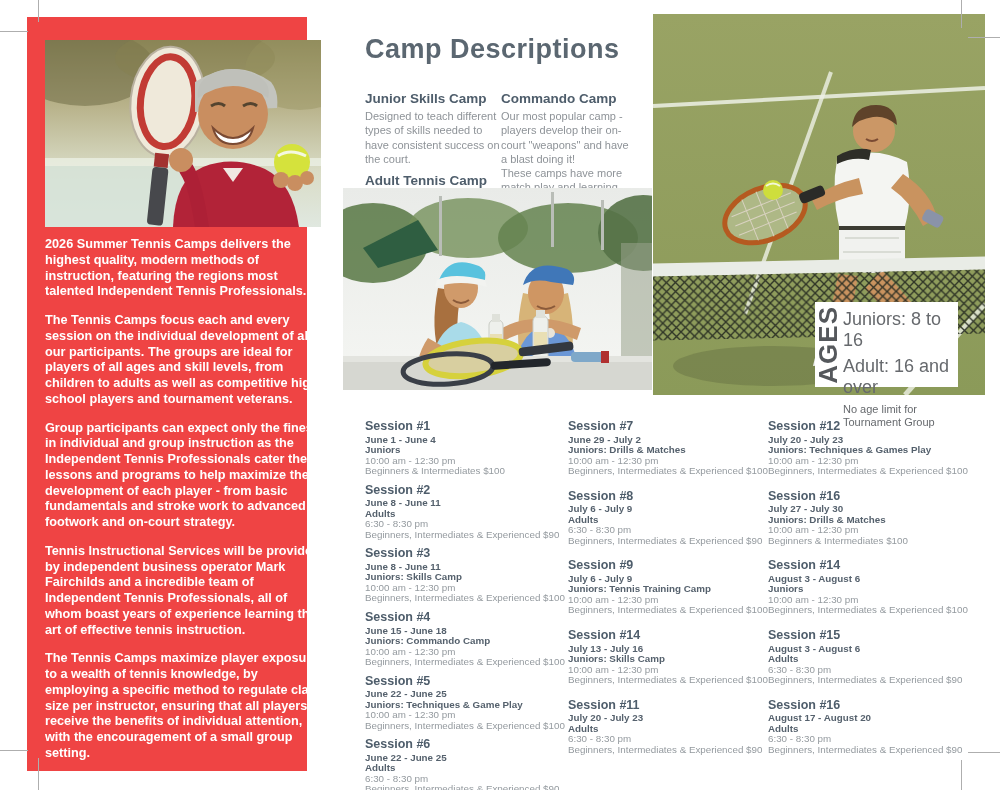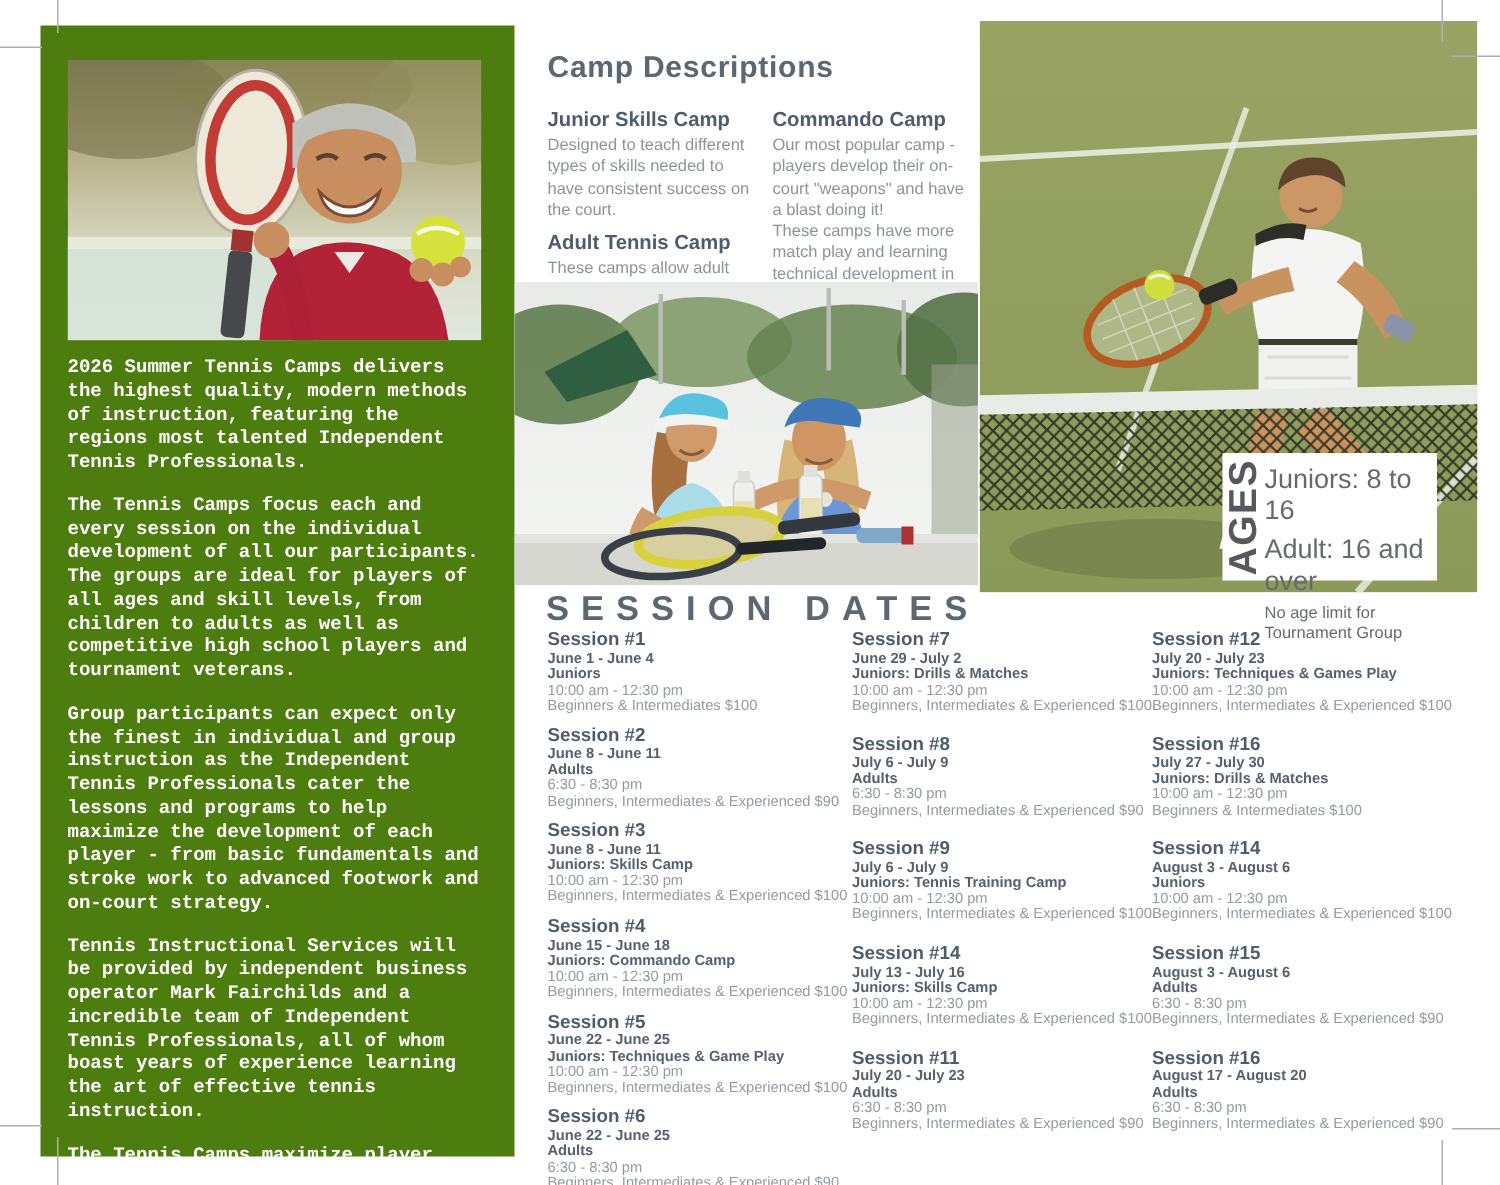--- a/index.html
+++ b/index.html
@@ -3,29 +3,29 @@
 <meta charset="utf-8">
 <style>
   html,body{margin:0;padding:0;background:#fff;}
   #page{position:relative;width:1000px;height:790px;background:#ffffff;overflow:hidden;
         font-family:"Liberation Sans",sans-serif;}
 
   
   .crop{position:absolute;background:#aeaeae;z-index:9;}
 
   
-  #green-panel{position:absolute;left:27px;top:17px;width:316px;height:754px;background:#4d7c0f;font-family:Liberation Mono, monospace;}
+  #green-panel{position:absolute;left:27px;top:17px;width:280px;height:754px;background:#ef4444;}
   #senior-photo{position:absolute;left:18px;top:23px;width:276px;height:187px;overflow:hidden;}
   #intro-text{position:absolute;left:18px;top:220px;width:278px;}
   #intro-text p{margin:0 0 13px 0;color:#ffffff;font-size:12.7px;line-height:1.24;font-weight:bold;}
 
   
   #camp-desc{position:absolute;left:365px;top:34px;width:286px;}
-  #camp-desc h1{margin:0;font-size:20px;font-weight:bold;color:#5b6771;letter-spacing:.5px;}
-  .camp-cols{display:flex;gap:14px;margin-top:8px;}
+  #camp-desc h1{margin:0;font-size:27px;font-weight:bold;color:#5b6771;letter-spacing:.5px;}
+  .camp-cols{display:flex;margin-top:19px;}
   .camp-col{width:136px;}
   .camp-name{font-size:13.5px;font-weight:bold;color:#4e5d6b;margin:7px 0 3px 0;}
   .camp-text{font-size:11px;color:#8e9398;line-height:1.3;}
 
   
   #women-photo{position:absolute;left:343px;top:188px;width:309px;height:202px;overflow:hidden;}
   #boy-photo{position:absolute;left:653px;top:14px;width:332px;height:381px;overflow:hidden;}
 
   
   #ages-box{position:absolute;left:815px;top:302px;width:143px;height:85px;background:#ffffff;
@@ -251,21 +251,20 @@
     <div id="ages-label">
       <span>AGES</span>
     </div>
     <div id="ages-lines">
       <div class="ages-big">Juniors: 8 to 16</div>
       <div class="ages-big">Adult: 16 and over</div>
       <div class="ages-note">No age limit for Tournament Group</div>
     </div>
   </div>
 
-  <div id="session-title">SESSION DATES</div>
 
   <div id="sessions">
     <div class="s-col c1">
       <div class="session">
         <div class="s-title">Session #1</div>
         <div class="s-line s-bold">June 1 - June 4</div>
         <div class="s-line s-bold">Juniors</div>
         <div class="s-line">10:00 am - 12:30 pm</div>
         <div class="s-line">Beginners &amp; Intermediates $100</div>
       </div>

